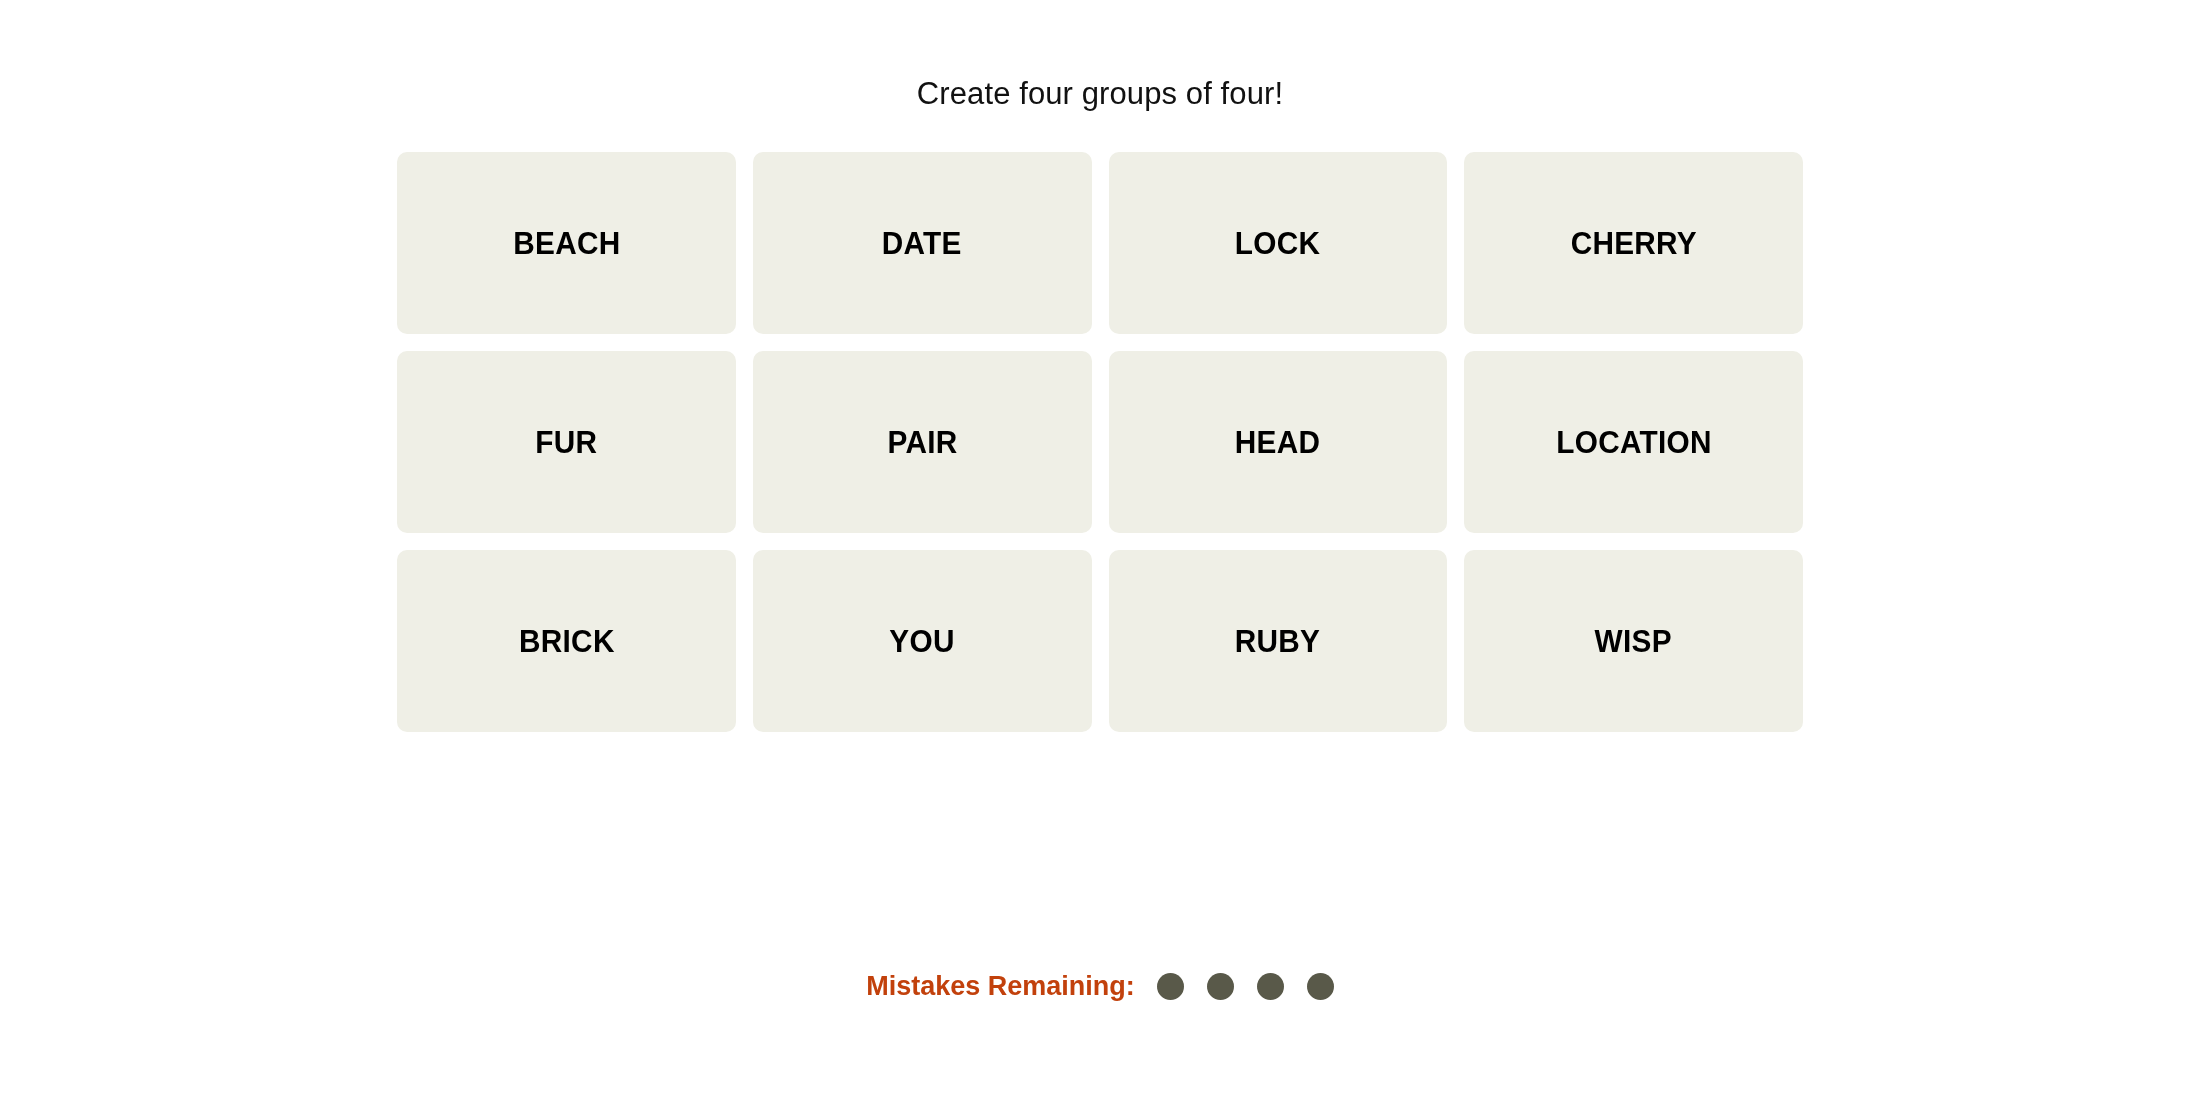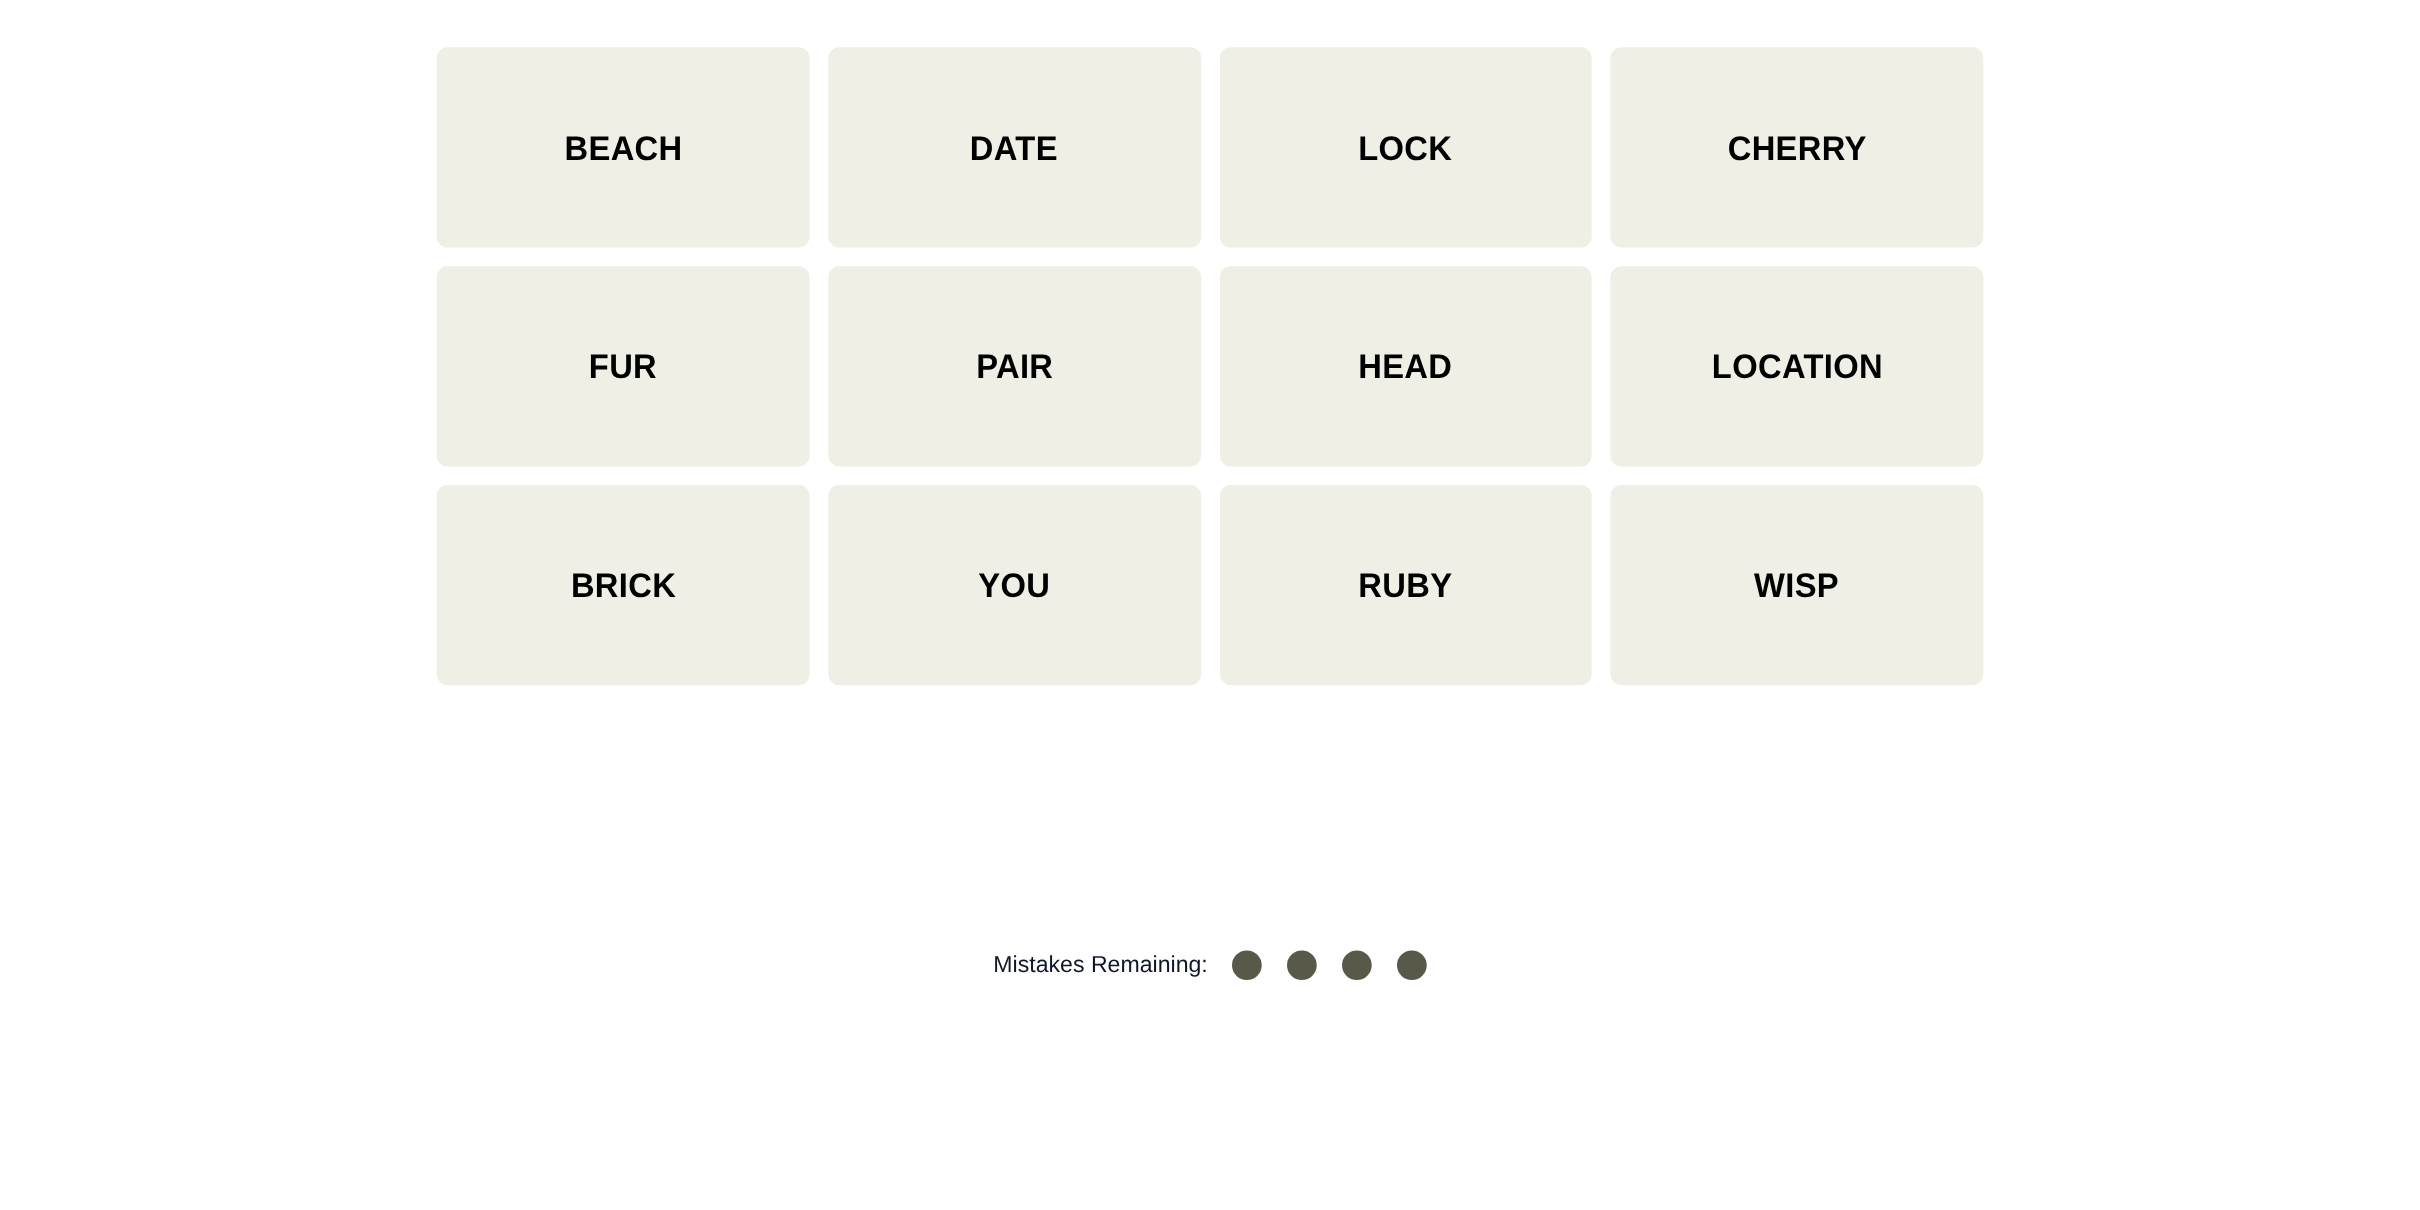--- a/index.html
+++ b/index.html
@@ -62,23 +62,23 @@
     transform: scaleX(0.96);
   }
   .footer {
     margin-top: 42px;
     display: flex;
     align-items: center;
     justify-content: center;
     gap: 18px;
   }
   .mistakes-label {
-    font-size: 21px;
-    font-weight: 400;
-    color: #0f172a;
+    font-size: 27px;
+    font-weight: 700;
+    color: #c2410c;
     line-height: 1;
     white-space: nowrap;
   }
   .dots {
     display: flex;
     align-items: center;
     gap: 23px;
     margin-left: 4px;
   }
   .dot {
@@ -87,20 +87,21 @@
     border-radius: 50%;
     background: #595949;
     display: block;
   }
 </style>
 </head>
 <body>
 
 <div id="game">
 
+  <div class="title">Create four groups of four!</div>
 
   <div class="grid" id="grid">
       <div class="tile">
         <span class="tile-label">BEACH</span>
       </div>
       <div class="tile">
         <span class="tile-label">DATE</span>
       </div>
       <div class="tile">
         <span class="tile-label">LOCK</span>

